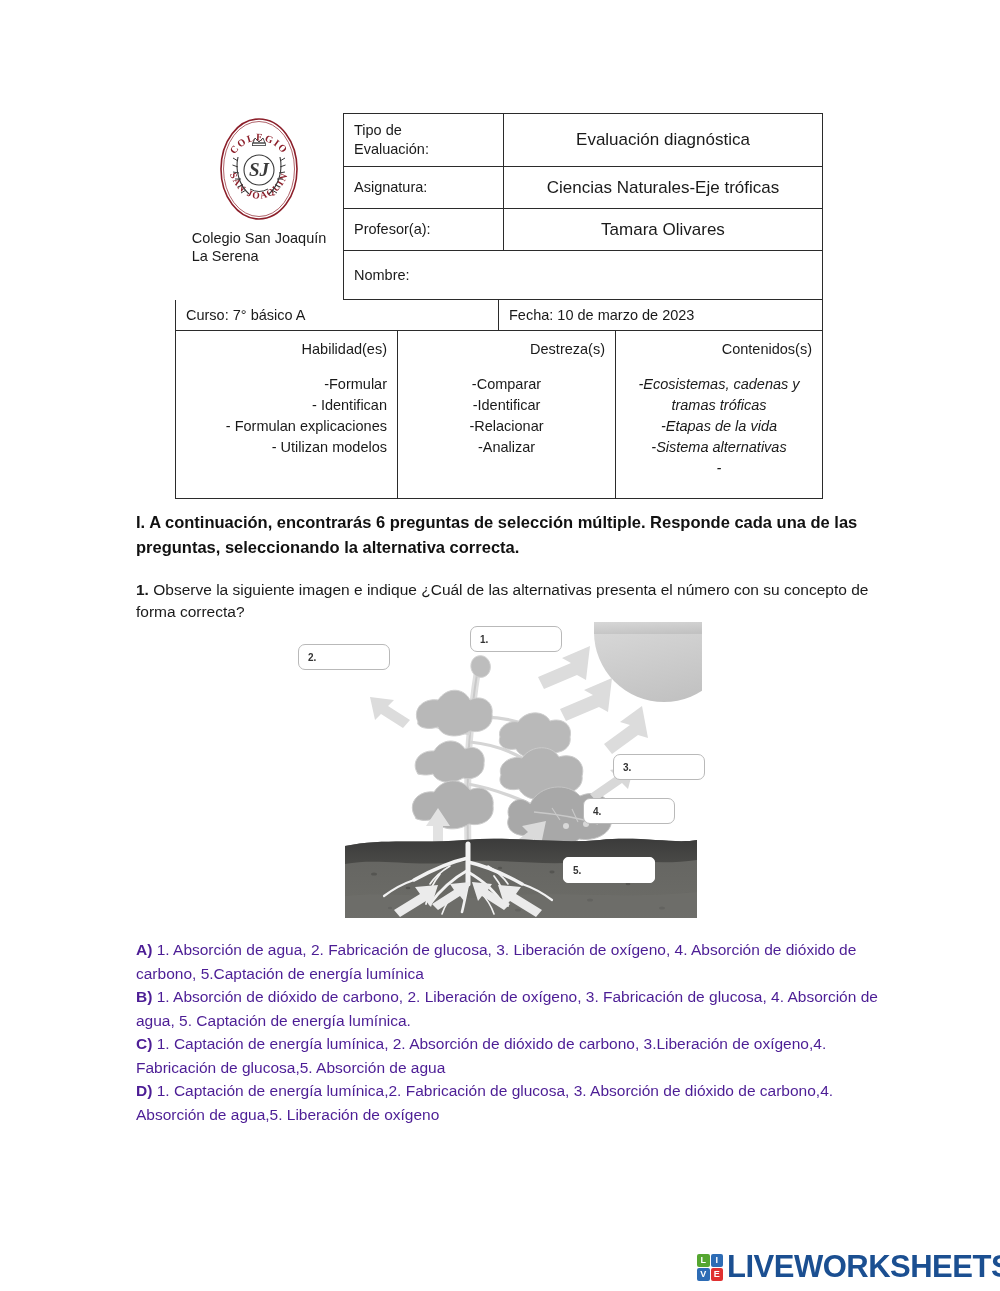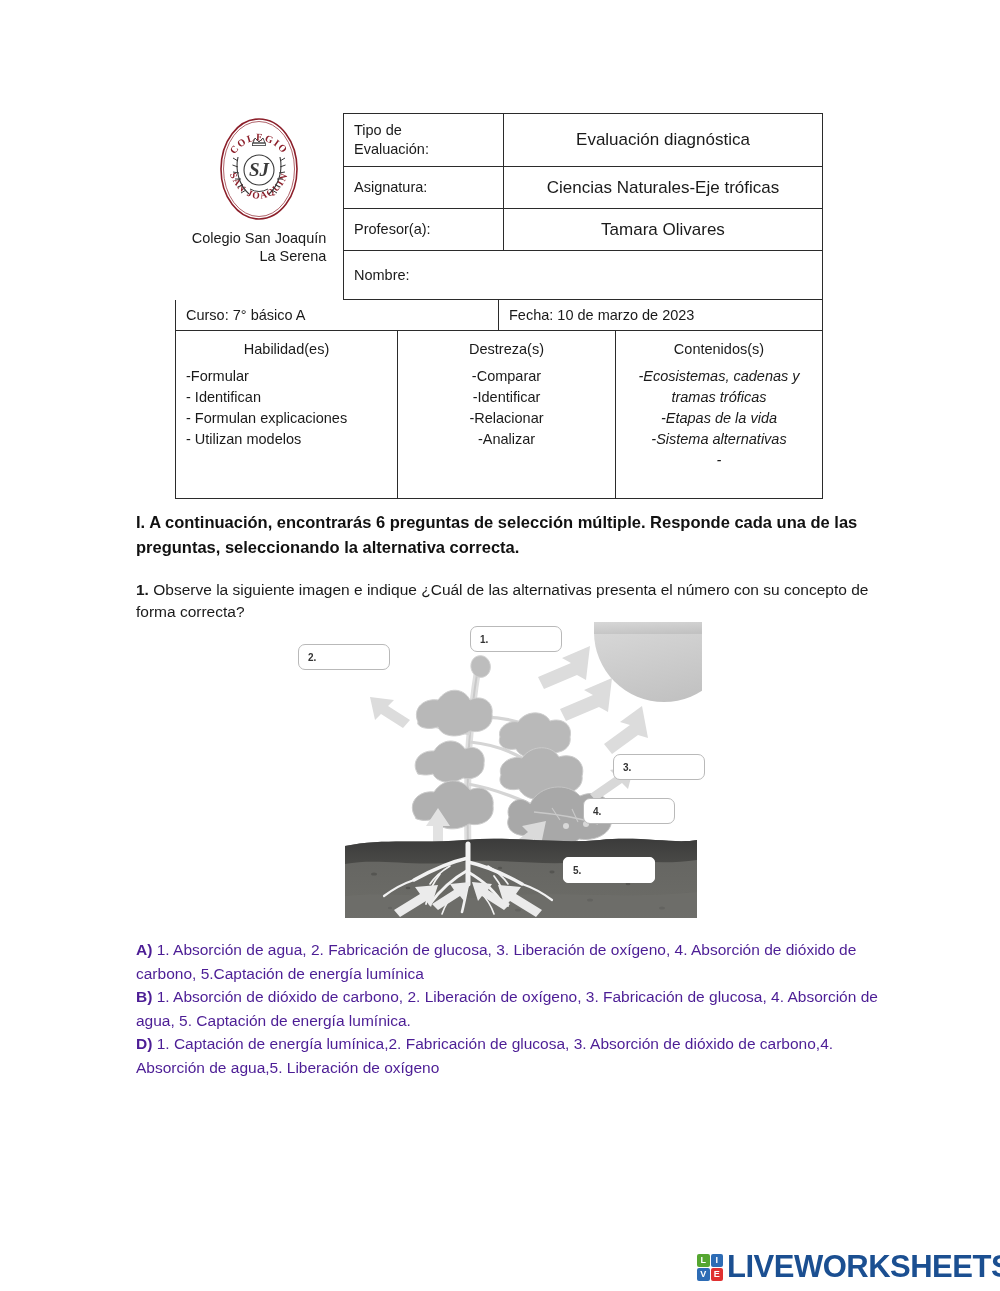--- a/index.html
+++ b/index.html
@@ -38,21 +38,21 @@
     box-sizing: border-box;
   }
   .crest {
     width: 86px;
     height: 108px;
     position: relative;
   }
   .school-name {
     font-size: 14.5px;
     line-height: 18px;
-    text-align: right;
+    text-align: left;
     color: #1a1a1a;
     margin-top: 6px;
   }
   .ht-rows {
     flex: 1 1 auto;
     border: 1px solid #2b2b2b;
     border-right: 1px solid #2b2b2b;
     box-sizing: border-box;
   }
   .ht-row {
@@ -127,26 +127,26 @@
     padding: 8px 10px 10px 10px;
     border-right: 1px solid #2b2b2b;
     font-size: 14.5px;
     line-height: 21px;
   }
   .ht-three .col:last-child { border-right: none; }
   .col-hab { flex: 0 0 222px; }
   .col-des { flex: 0 0 218px; }
   .col-con { flex: 1 1 auto; }
   .col-title {
-    text-align: center;
-    margin-bottom: 6px;
+    text-align: right;
+    margin-bottom: 14px;
   }
   .col-list { }
   .col-list div { white-space: pre; }
-  .col-hab .col-list { text-align: left; }
+  .col-hab .col-list { text-align: right; }
   .col-des .col-list { text-align: center; }
   .col-con .col-list { text-align: center; font-style: italic; }
 
   
   .instructions {
     position: absolute;
     left: 136px;
     top: 510px;
     width: 730px;
     font-size: 16.5px;
@@ -478,20 +478,21 @@
   <div class="lbl-box lbl-1">1.</div>
   <div class="lbl-box lbl-2">2.</div>
   <div class="lbl-box lbl-3">3.</div>
   <div class="lbl-box lbl-4">4.</div>
   <div class="lbl-box lbl-5">5.</div>
 </div>
 
 <div class="options">
   <p class="opt"><span class="letter">A)</span><span> 1. Absorción de agua, 2. Fabricación de glucosa, 3. Liberación de oxígeno, 4. Absorción de dióxido de carbono, 5.Captación de energía lumínica</span></p>
   <p class="opt"><span class="letter">B)</span><span> 1. Absorción de dióxido de carbono, 2. Liberación de oxígeno, 3. Fabricación de glucosa, 4. Absorción de agua, 5. Captación de energía lumínica.</span></p>
+  <p class="opt"><span class="letter">C)</span><span> 1. Captación de energía lumínica, 2. Absorción de dióxido de carbono, 3.Liberación de oxígeno,4. Fabricación de glucosa,5. Absorción de agua</span></p>
   <p class="opt"><span class="letter">D)</span><span> 1. Captación de energía lumínica,2. Fabricación de glucosa, 3. Absorción de dióxido de carbono,4. Absorción de agua,5. Liberación de oxígeno</span></p>
 </div>
 
 <div class="lw-logo">
   <div class="lw-tiles">
     <span style="background: rgb(85, 166, 48);">L</span>
     <span style="background: rgb(45, 108, 181);">I</span>
     <span style="background: rgb(45, 108, 181);">V</span>
     <span style="background: rgb(224, 49, 49);">E</span>
   </div>

